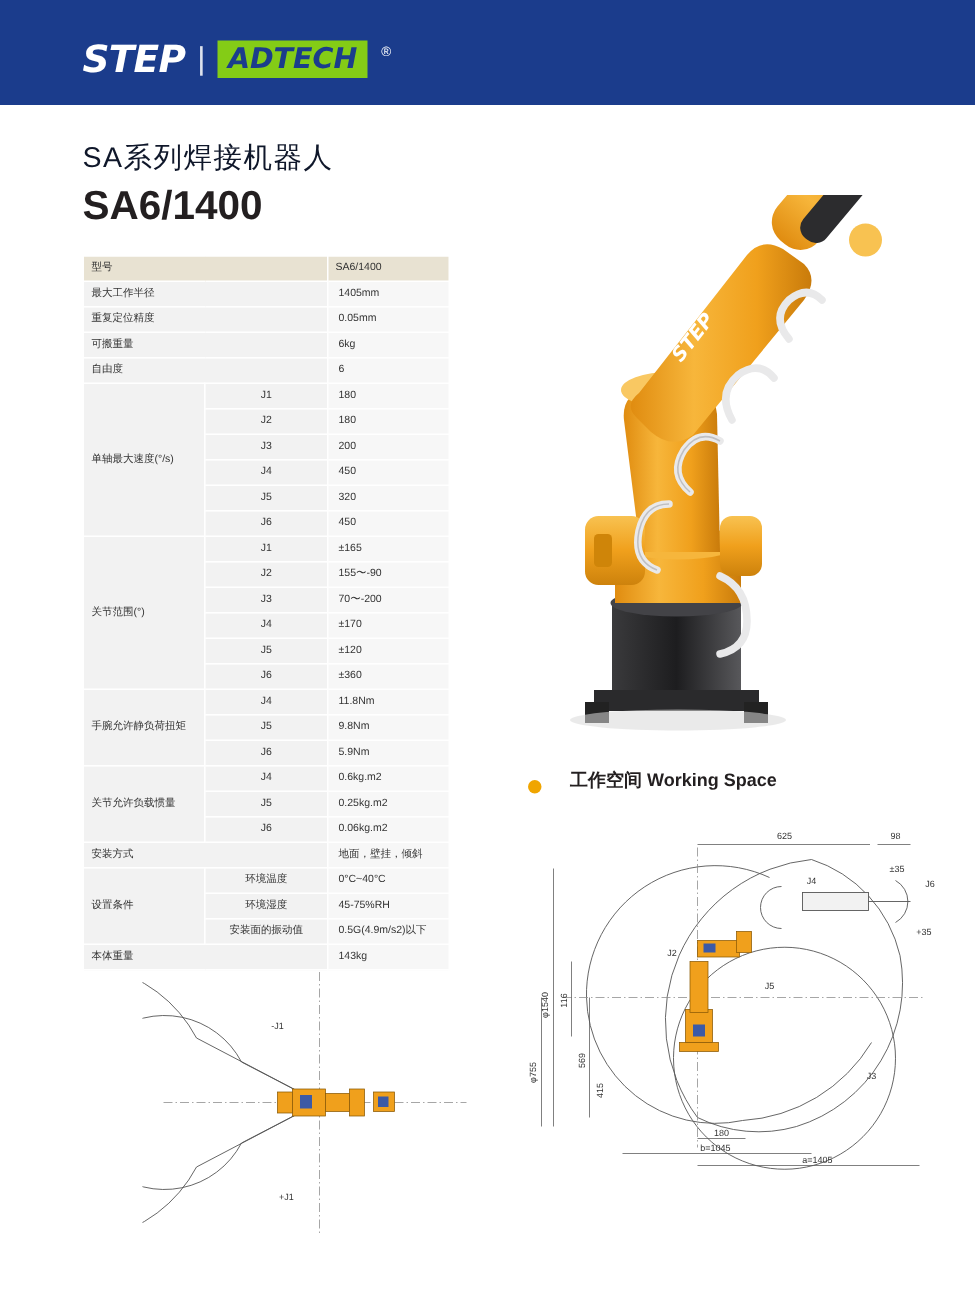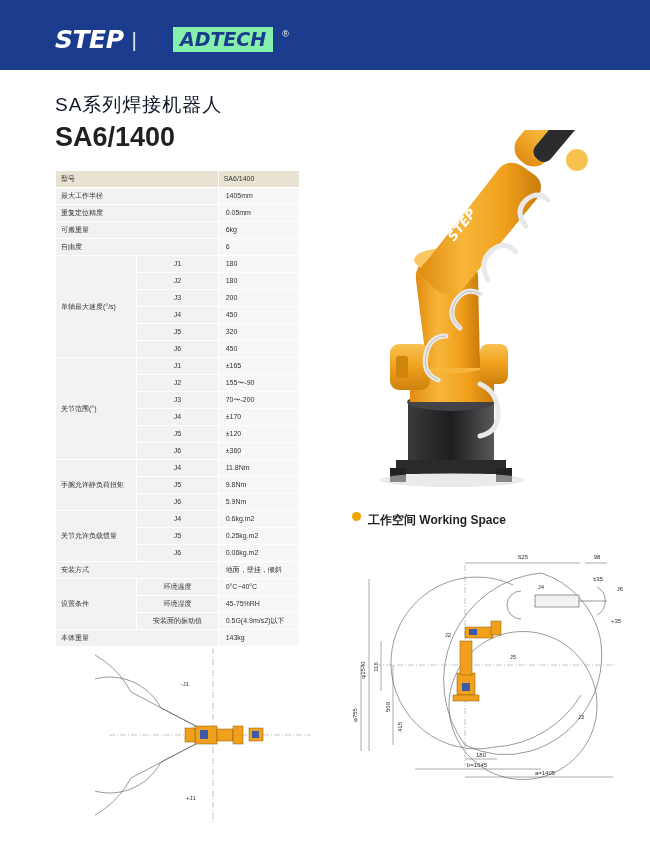--- a/index.html
+++ b/index.html
@@ -42,29 +42,28 @@
     letter-spacing: -0.5px;
     font-family: "DejaVu Sans", sans-serif;
   }
   .logo-sep {
     color: #ffffff;
     font-size: 21px;
     font-weight: 300;
     opacity: .85;
   }
   .logo-adtech {
-    background: #86efac;
+    background: #84cc16;
     color: #1b3c8c;
     font-size: 19px;
     font-weight: bold;
     font-style: italic;
     padding: 1px 7px 2px 7px;
     font-family: "DejaVu Sans", sans-serif;
     letter-spacing: 0px;
-    margin-left: 28px;
   }
   .logo-reg {
     color: #ffffff;
     font-size: 9px;
     position: relative;
     top: -6px;
     margin-left: 1px;
   }
   
   .title-cn {
@@ -131,22 +130,22 @@
     width: 300px; height: 370px;
   }
   
   .ws-heading {
     position: absolute;
     left: 352px; top: 512px;
     font-size: 12px;
     font-weight: bold;
     color: #231f20;
     display: flex;
-    align-items: flex-start;
-    gap: 7px;
+    align-items: flex-end;
+    gap: 19px;
   }
   .ws-bullet {
     width: 9px; height: 9px;
     border-radius: 50%;
     background: #f0a500;
     display: inline-block;
   }
   .ws-diagram {
     position: absolute;
     left: 345px; top: 545px;

